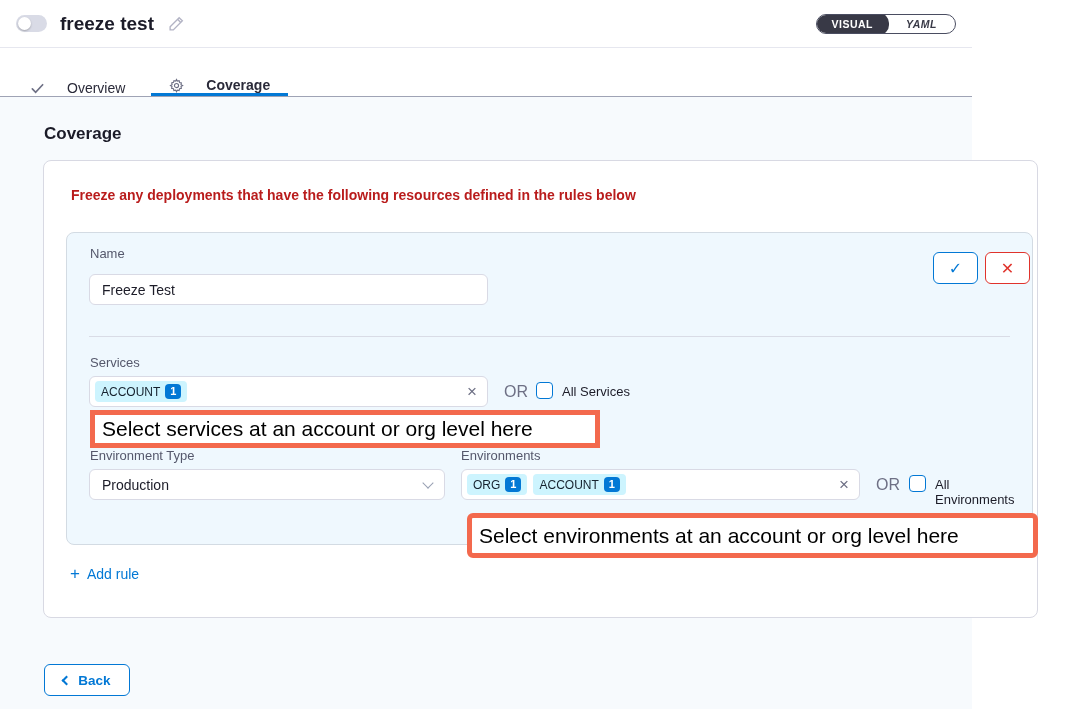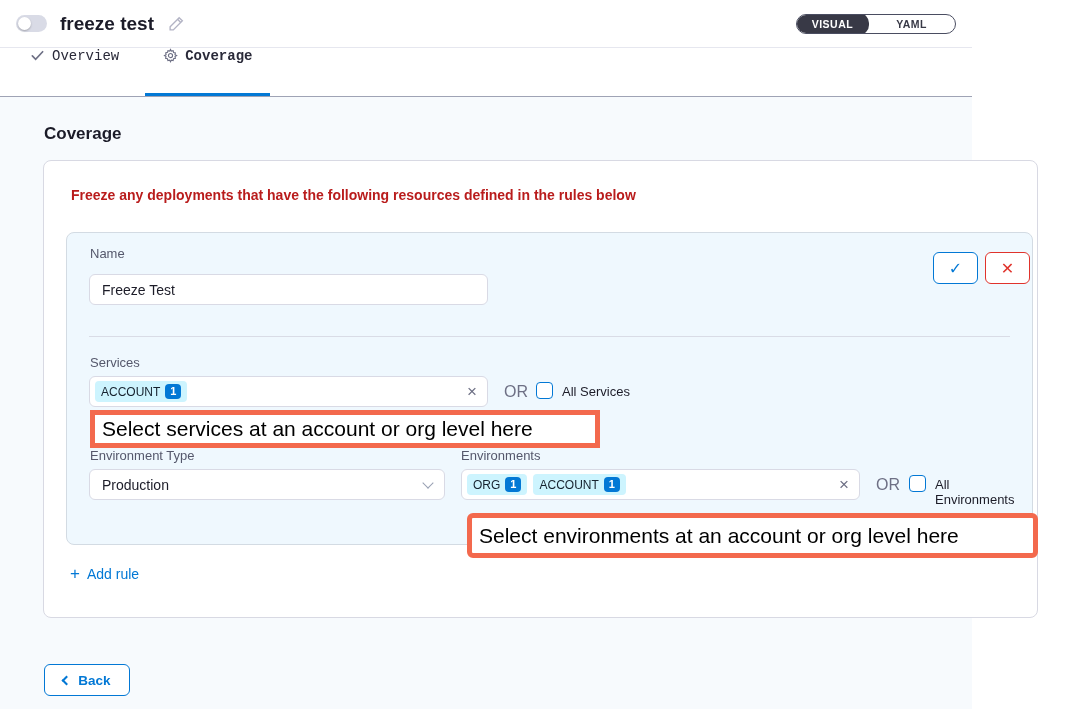--- a/index.html
+++ b/index.html
@@ -31,31 +31,31 @@
     display:flex; align-items:center; height:20px; border:1px solid #4a4d61;
     border-radius:10px; background:#fff; overflow:hidden;
   }
   .view-toggle .seg {
     height:20px; display:flex; align-items:center; justify-content:center;
     font-size:10.5px; font-weight:bold; letter-spacing:.5px; cursor:pointer;
   }
   .view-toggle .seg.selected {
     background:#383946; color:#fff; border-radius:10px; padding:0 16px; margin:-1px; height:22px;
   }
-  .view-toggle .seg.unselected { color:#383946; padding:0 28px; }
+  .view-toggle .seg.unselected { color:#383946; padding:0 18px;font-style:italic; }
 
   
   .tabbar {
     position:absolute; top:48px; left:0; right:0; height:49px; background:#fff;
     border-bottom:1px solid #9fa3b5; display:flex; align-items:stretch;
     padding-left:30px;
   }
   .tab {
-    display:flex; align-items:flex-start; gap:7px; font-size:14px; color:#2a2a39;
-    cursor:pointer; height:100%;font-family:Liberation Mono, monospace;
+    display:flex; align-items:flex-end; gap:22px; font-size:14px; color:#2a2a39;
+    cursor:pointer; height:100%;
   }
   .tab + .tab { margin-left:44px; }
   .tab .ticon { display:flex; align-items:center; color:#6e7085; }
   .tab.active {
     font-weight:bold; border-bottom:3px solid #0278d5;
     padding:0 18px; margin-left:26px; margin-right:-18px;
   }
 
   
   .content {

